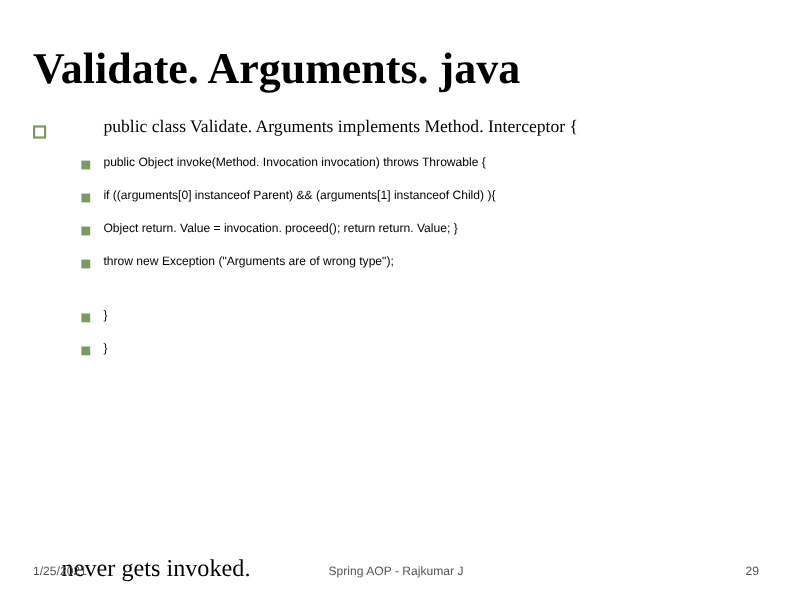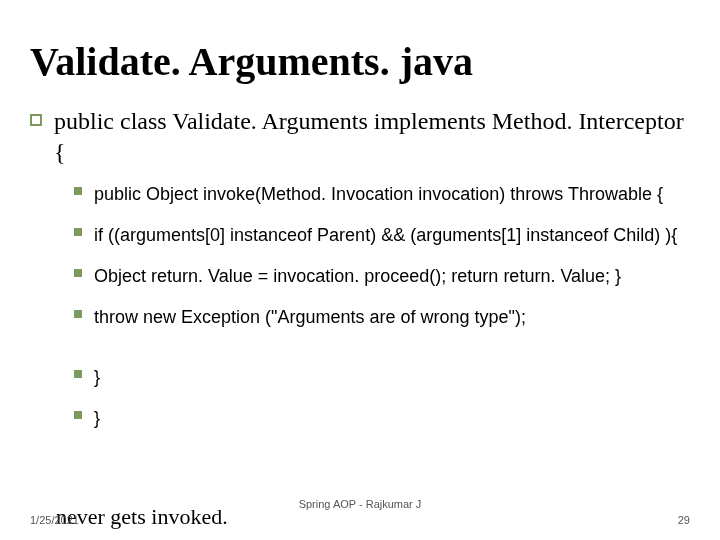--- a/index.html
+++ b/index.html
@@ -22,42 +22,43 @@
   }
   .title {
     font-size: 40px;
     font-weight: bold;
     margin: 12px 0 22px 0;
     line-height: 1.1;
   }
   .level1 {
     display: flex;
     align-items: flex-start;
-    font-size: 24px;
+    font-size: 16px;
     margin: 6px 0 10px 0;
     line-height: 1.3;
+    gap: 40px;
   }
   .level1 .bullet {
     flex: 0 0 auto;
     width: 12px;
     height: 12px;
     border: 2px solid #7a9a5f;
     box-sizing: border-box;
     margin: 8px 12px 0 0;
   }
   .level1 .text {
     flex: 1 1 auto;
   }
   .level2-group {
     margin: 0 0 4px 44px;
   }
   .level2 {
     display: flex;
     align-items: flex-start;
-    font-size: 18px;
+    font-size: 11px;
     line-height: 1.55;
     font-family: Arial, Helvetica, sans-serif;
     margin: 13px 0;
   }
   .level2 .bullet {
     flex: 0 0 auto;
     width: 8px;
     height: 8px;
     background: #7a9a5f;
     margin: 6px 12px 0 0;
@@ -79,21 +80,21 @@
   }
   .footer-left {
     position: absolute;
     left: 30px;
     bottom: 0;
   }
   .footer-center {
     position: absolute;
     left: 0;
     right: 0;
-    bottom: 16px;
+    bottom: 0;
     text-align: center;
   }
   .footer-right {
     position: absolute;
     right: 30px;
     bottom: 0;
   }
   .last-line-wrap {
     position: absolute;
     bottom: 10px;

